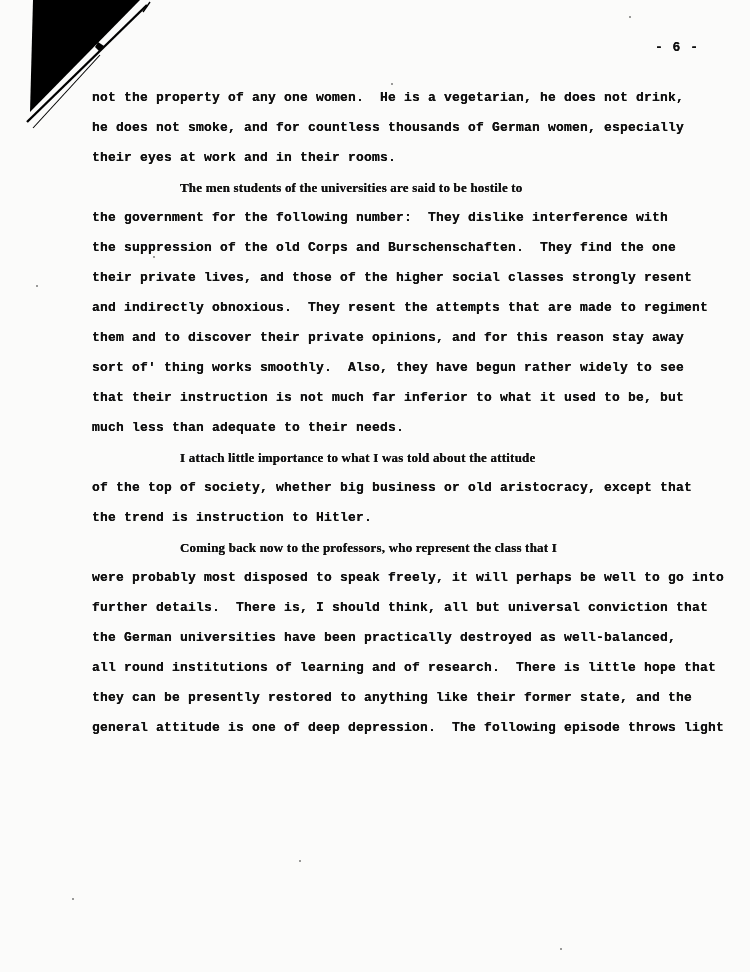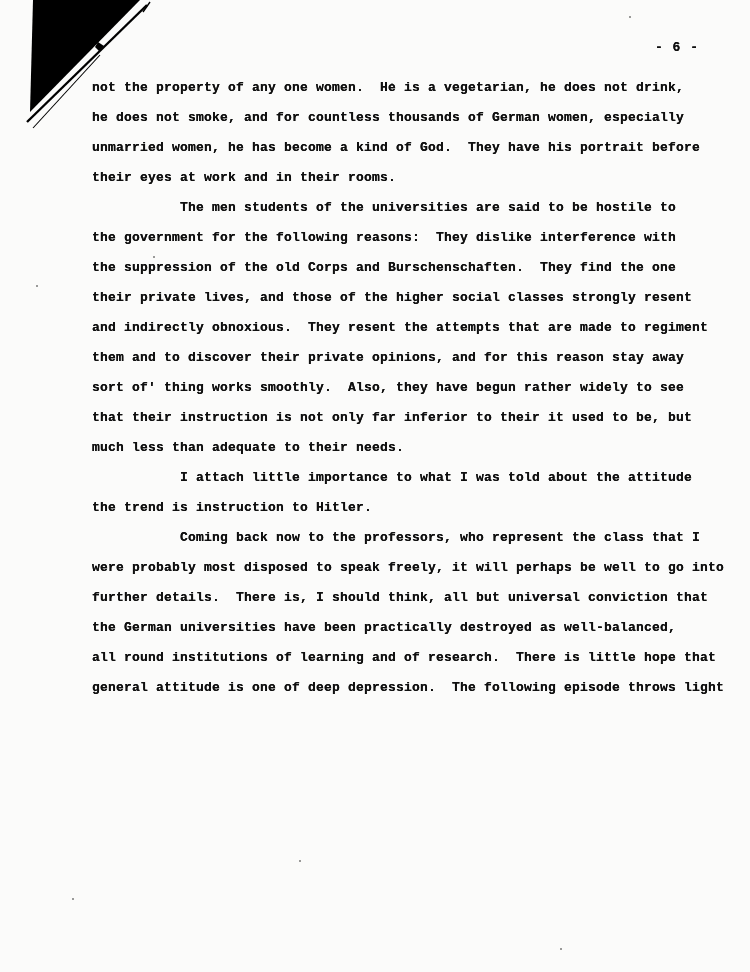--- a/index.html
+++ b/index.html
@@ -14,36 +14,37 @@
     background: var(--paper, #fbfbfa);
   }
   .page {
     position: absolute;
     inset: 0;
   }
   
   .doc-lines {
     position: absolute;
     left: 92px;
-    top: 73px;
+    top: 83px;
     width: 650px;
     font-family: "Liberation Mono", "DejaVu Sans Mono", monospace;
     font-size: 13px;
     font-weight: bold;
     letter-spacing: 0.2px;
     color: var(--ink, #101010);
   }
   .line {
     height: 30px;
     line-height: 30px;
     white-space: pre;
     text-shadow: 0 0 0.5px currentColor;
   }
   .line.indent {
     padding-left: 88px;
+    font-family: Liberation Serif, serif;
   }
   .page-number {
     position: absolute;
     left: 655px;
     top: 40px;
     font-family: "Liberation Mono", "DejaVu Sans Mono", monospace;
     font-size: 13px;
     font-weight: bold;
     letter-spacing: 1px;
     color: var(--ink, #101010);
@@ -81,38 +82,39 @@
       <line x1="150" y1="2" x2="143" y2="12" stroke="#000000" stroke-width="1.4"></line>
       <line x1="100" y1="55" x2="33" y2="128" stroke="#000000" stroke-width="1.1"></line>
     </svg>
   </div>
 
   <div class="page-number">- 6 -</div>
 
   <div class="doc-lines">
       <div class="line">not the property of any one women.  He is a vegetarian, he does not drink,</div>
       <div class="line">he does not smoke, and for countless thousands of German women, especially</div>
-      <div class="line">unmarried women, he has become a kind of God.  They have his portrait before</div>
       <div class="line">their eyes at work and in their rooms.</div>
       <div class="line indent">The men students of the universities are said to be hostile to</div>
-      <div class="line">the government for the following reasons:  They dislike interference with</div>
+      <div class="line">the government for the following number:  They dislike interference with</div>
       <div class="line">the suppression of the old Corps and Burschenschaften.  They find the one</div>
       <div class="line">their private lives, and those of the higher social classes strongly resent</div>
       <div class="line">and indirectly obnoxious.  They resent the attempts that are made to regiment</div>
       <div class="line">them and to discover their private opinions, and for this reason stay away</div>
       <div class="line">sort of' thing works smoothly.  Also, they have begun rather widely to see</div>
-      <div class="line">that their instruction is not only far inferior to their it used to be, but</div>
+      <div class="line">that their instruction is not much far inferior to what it used to be, but</div>
       <div class="line">much less than adequate to their needs.</div>
       <div class="line indent">I attach little importance to what I was told about the attitude</div>
+      <div class="line">of the top of society, whether big business or old aristocracy, except that</div>
       <div class="line">the trend is instruction to Hitler.</div>
       <div class="line indent">Coming back now to the professors, who represent the class that I</div>
       <div class="line">were probably most disposed to speak freely, it will perhaps be well to go into</div>
       <div class="line">further details.  There is, I should think, all but universal conviction that</div>
       <div class="line">the German universities have been practically destroyed as well-balanced,</div>
       <div class="line">all round institutions of learning and of research.  There is little hope that</div>
+      <div class="line">they can be presently restored to anything like their former state, and the</div>
       <div class="line">general attitude is one of deep depression.  The following episode throws light</div>
     </div>
 
   <i class="speck" style="left:629px;top:16px;"></i>
   <i class="speck" style="left:391px;top:83px;"></i>
   <i class="speck" style="left:153px;top:256px;"></i>
   <i class="speck" style="left:36px;top:285px;"></i>
   <i class="speck" style="left:72px;top:898px;"></i>
   <i class="speck" style="left:299px;top:860px;"></i>
   <i class="speck" style="left:560px;top:948px;"></i>

